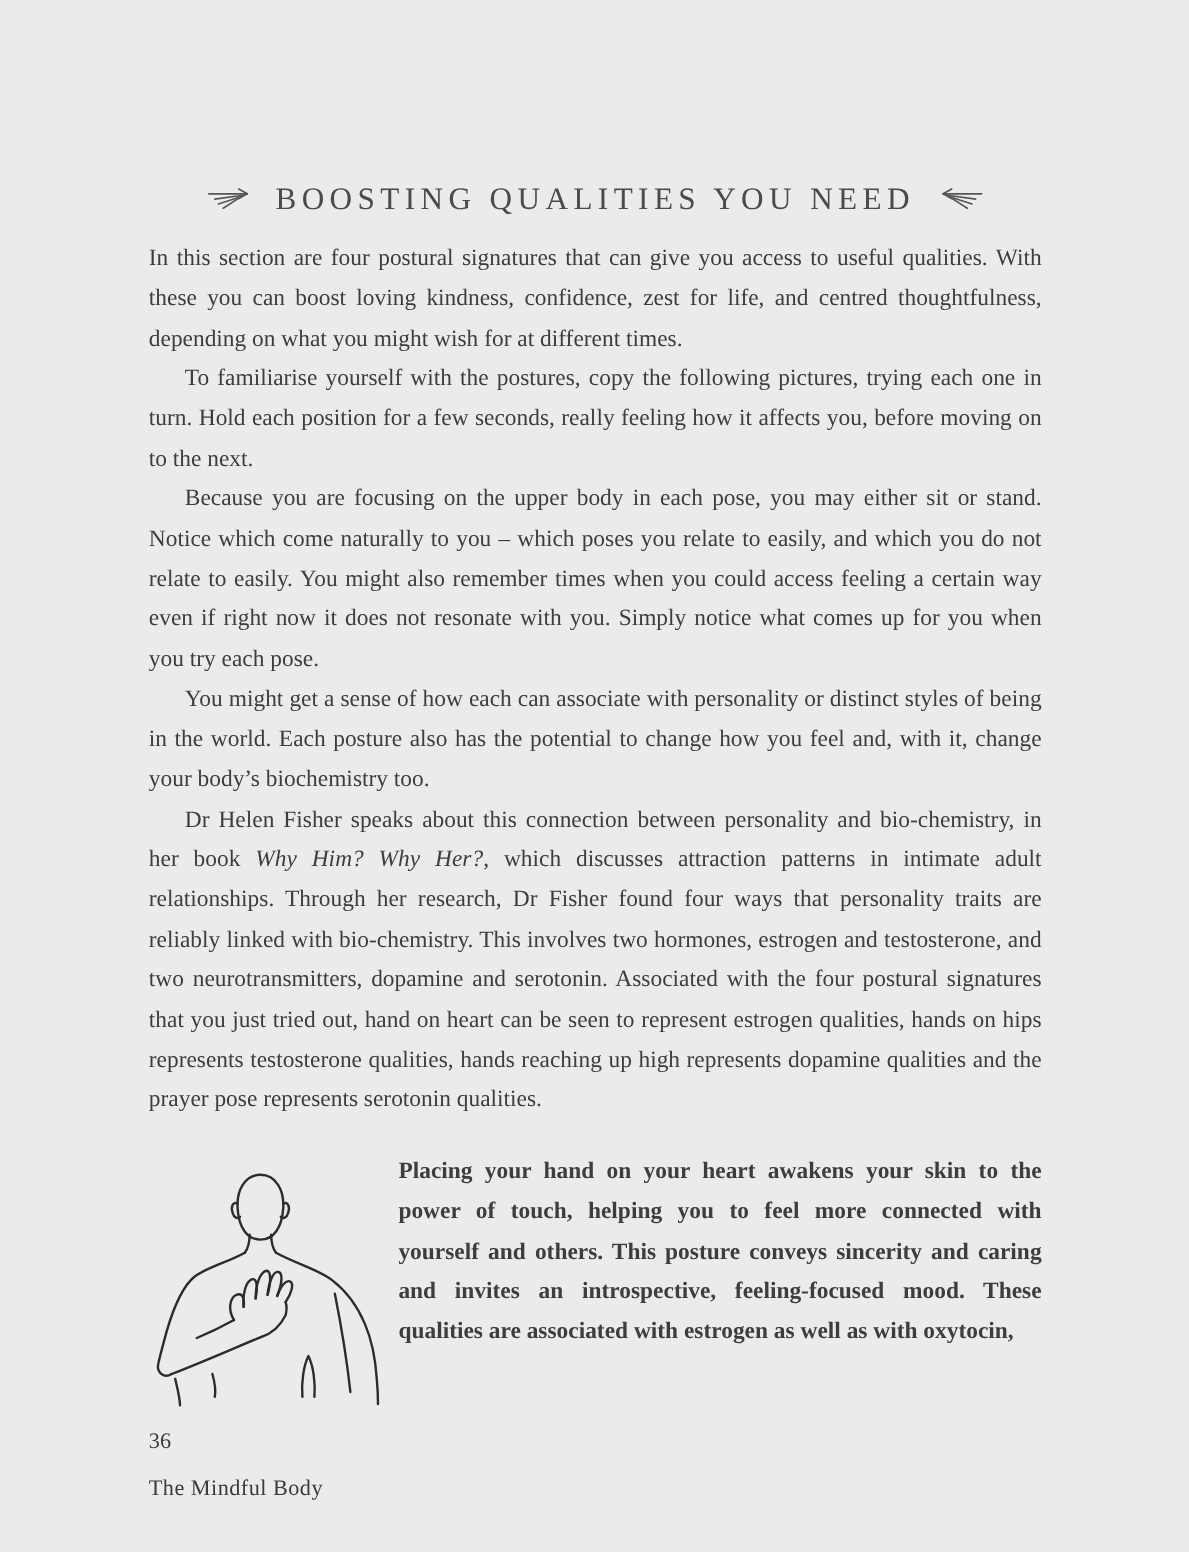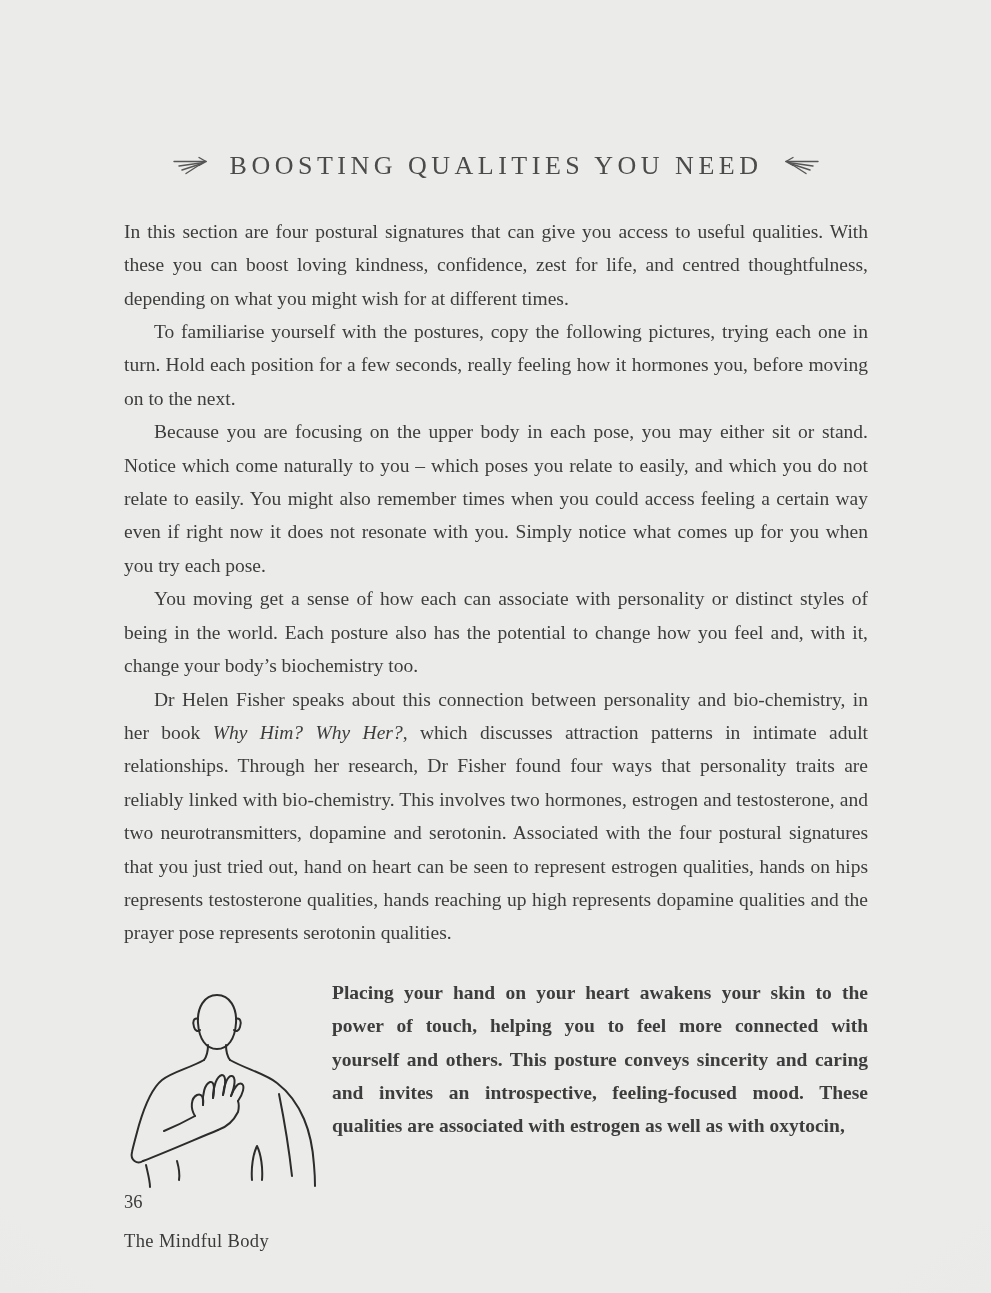--- a/index.html
+++ b/index.html
@@ -36,21 +36,21 @@
   }
   .ornament { flex: 0 0 auto; display: block; }
   .ornament.flip { transform: scaleX(-1); }
   .bodytext p {
     margin: 0;
     font-size: 19.5px;
     line-height: 33.4px;
     text-align: justify;
     color: #3d3d3d;
   }
-  .bodytext { margin-top: 16px; }
+  .bodytext { }
   .bodytext p.indent { text-indent: 30px; }
   .section {
     margin-top: 26px;
     display: flex;
     align-items: flex-start;
   }
   .figure-wrap {
     flex: 0 0 206px;
     padding-top: 8px;
   }
@@ -105,23 +105,23 @@
         <path d="M 34 5.5 L 27 1.5"></path>
         <path d="M 34 5.5 L 27 9.5"></path>
         <path d="M 32 6.5 L 7 10"></path>
         <path d="M 30 7.5 L 10 14"></path>
         <path d="M 28 8.5 L 14 17.5"></path>
       </svg>
     </div>
 
     <div class="bodytext">
       <p>In this section are four postural signatures that can give you access to useful qualities. With these you can boost loving kindness, confidence, zest for life, and centred thoughtfulness, depending on what you might wish for at different times.</p>
-      <p class="indent">To familiarise yourself with the postures, copy the following pictures, trying each one in turn. Hold each position for a few seconds, really feeling how it hormones you, before moving on to the next.</p>
+      <p class="indent">To familiarise yourself with the postures, copy the following pictures, trying each one in turn. Hold each position for a few seconds, really feeling how it affects you, before moving on to the next.</p>
       <p class="indent">Because you are focusing on the upper body in each pose, you may either sit or stand. Notice which come naturally to you – which poses you relate to easily, and which you do not relate to easily. You might also remember times when you could access feeling a certain way even if right now it does not resonate with you. Simply notice what comes up for you when you try each pose.</p>
-      <p class="indent">You moving get a sense of how each can associate with personality or distinct styles of being in the world. Each posture also has the potential to change how you feel and, with it, change your body’s biochemistry too.</p>
+      <p class="indent">You might get a sense of how each can associate with personality or distinct styles of being in the world. Each posture also has the potential to change how you feel and, with it, change your body’s biochemistry too.</p>
       <p class="indent"><span>Dr Helen Fisher speaks about this connection between personality and bio-chemistry, in her book </span><i>Why Him? Why Her?</i><span>, which discusses attraction patterns in intimate adult relationships. Through her research, Dr Fisher found four ways that personality traits are reliably linked with bio-chemistry. This involves two hormones, estrogen and testosterone, and two neurotransmitters, dopamine and serotonin. Associated with the four postural signatures that you just tried out, hand on heart can be seen to represent estrogen qualities, hands on hips represents testosterone qualities, hands reaching up high represents dopamine qualities and the prayer pose represents serotonin qualities.</span></p>
     </div>
 
     <div class="section">
       <div class="figure-wrap">
         <svg width="200" height="205" viewBox="0 0 200 205" fill="none" stroke="#2c2c2c" stroke-width="2" stroke-linecap="round" stroke-linejoin="round">
 
           <path d="M 93 11 C 106 11 113 24 112 39 C 111 55 104 65 93 65 C 82 65 75 55 74 39 C 73 24 80 11 93 11 Z"></path>
 
           <path d="M 74 35 C 70 33 68 38 70 43 C 71 47 74 48 76 46"></path>

